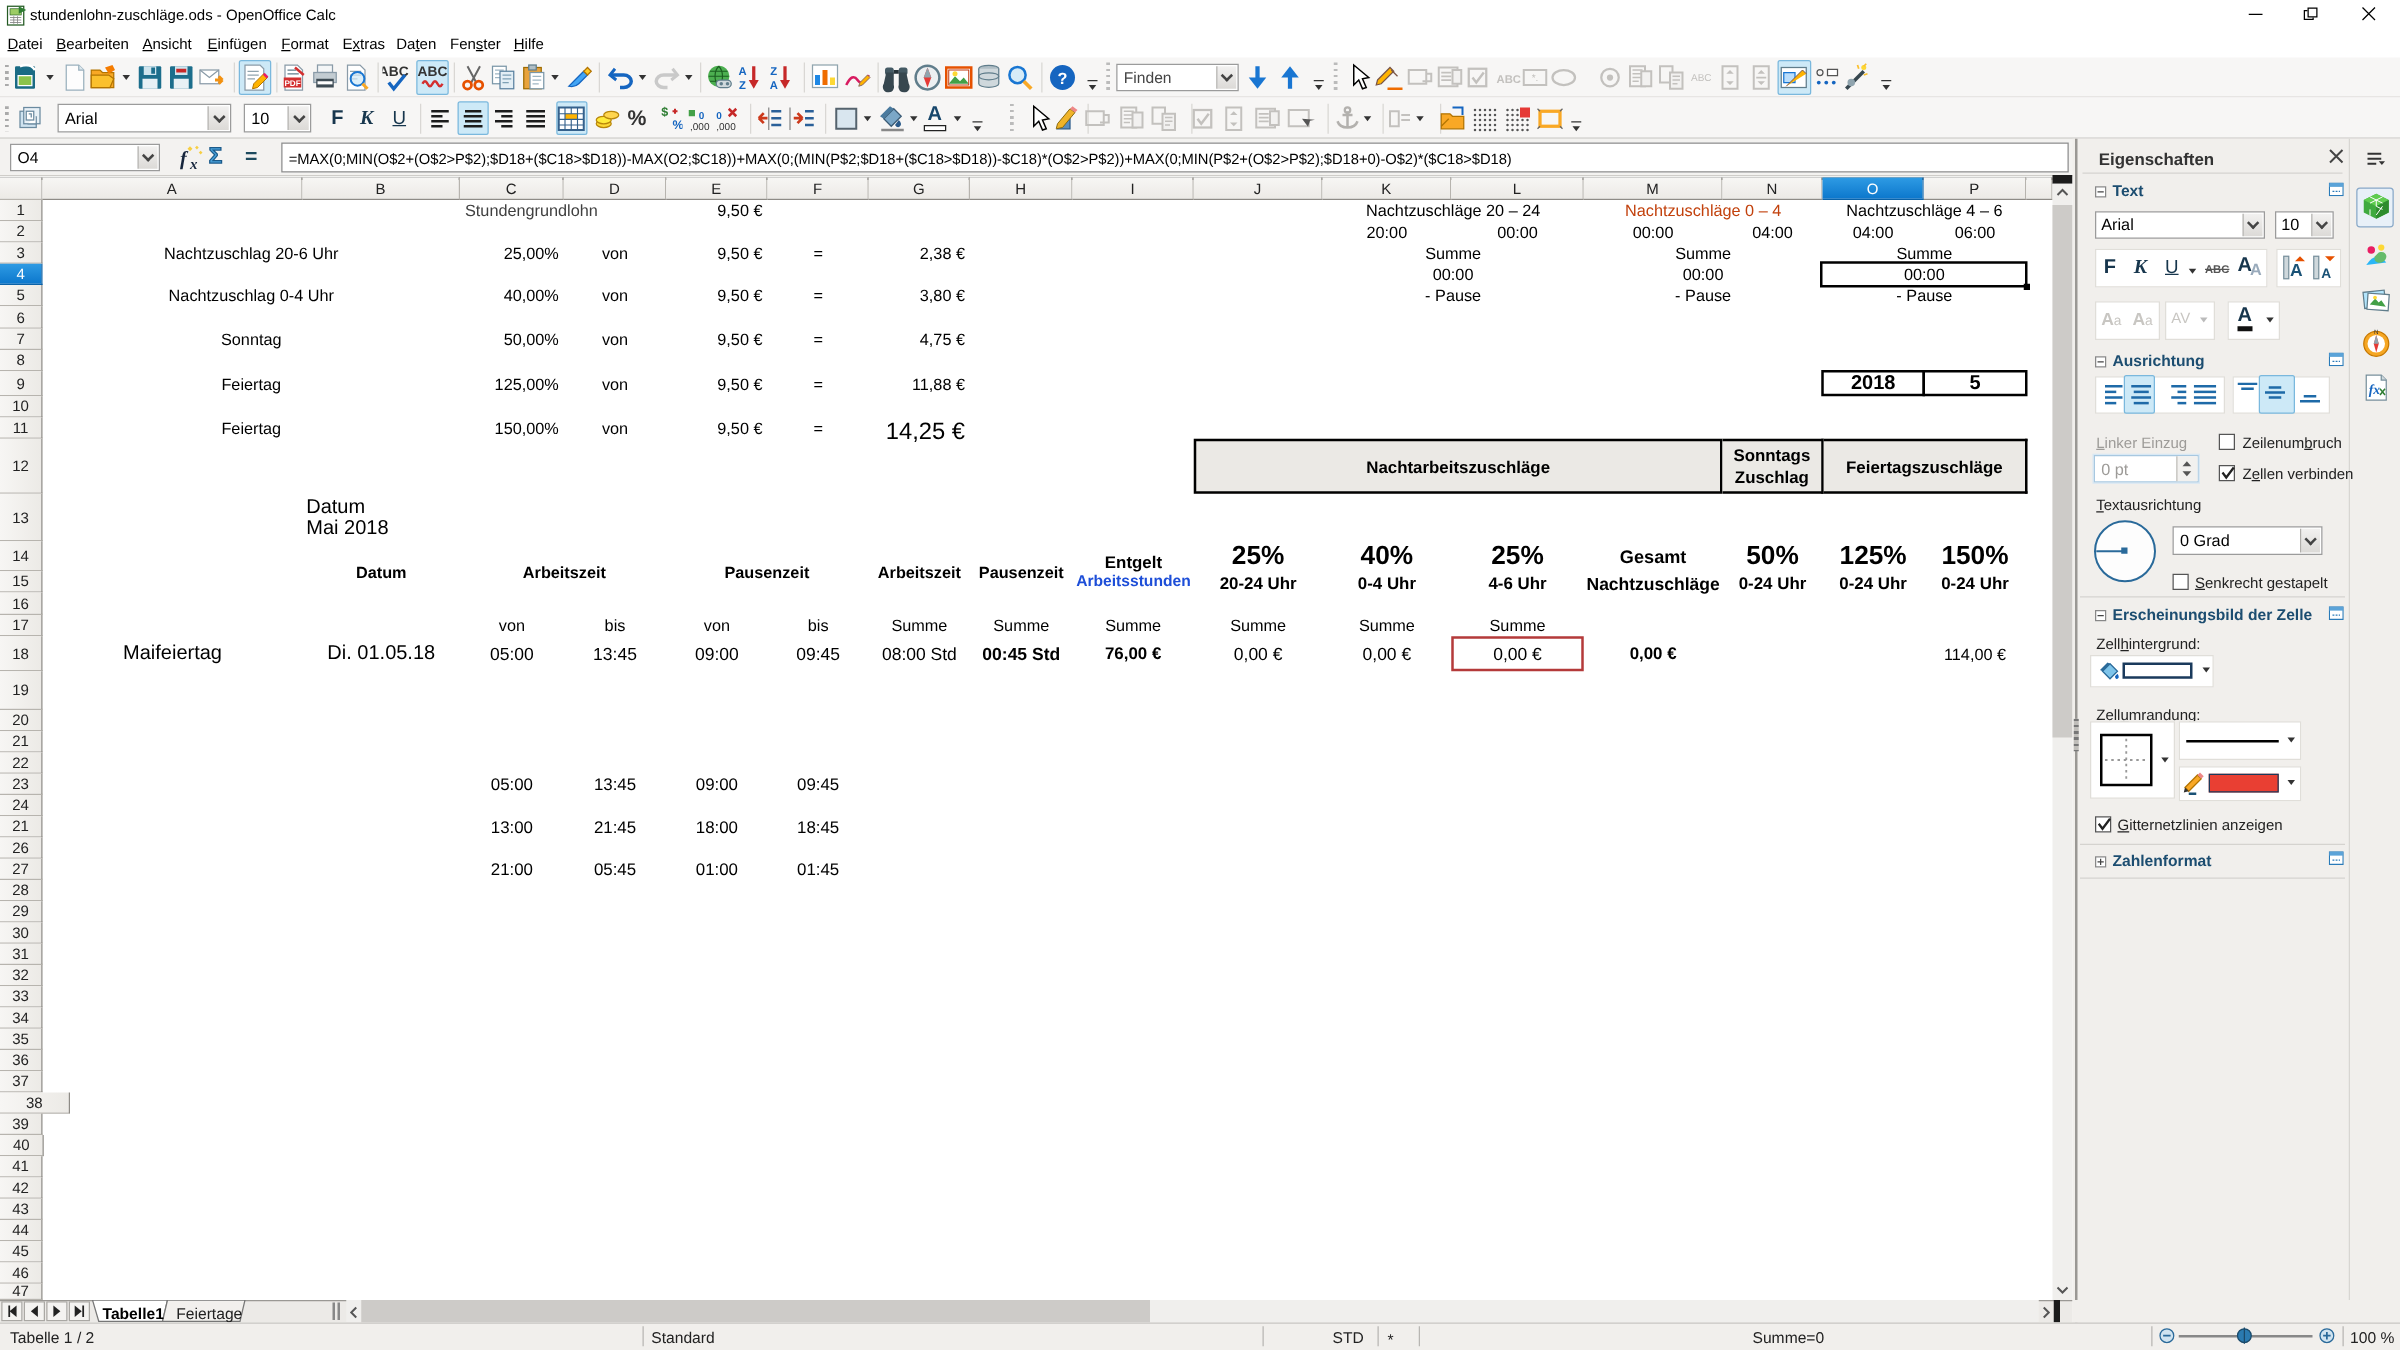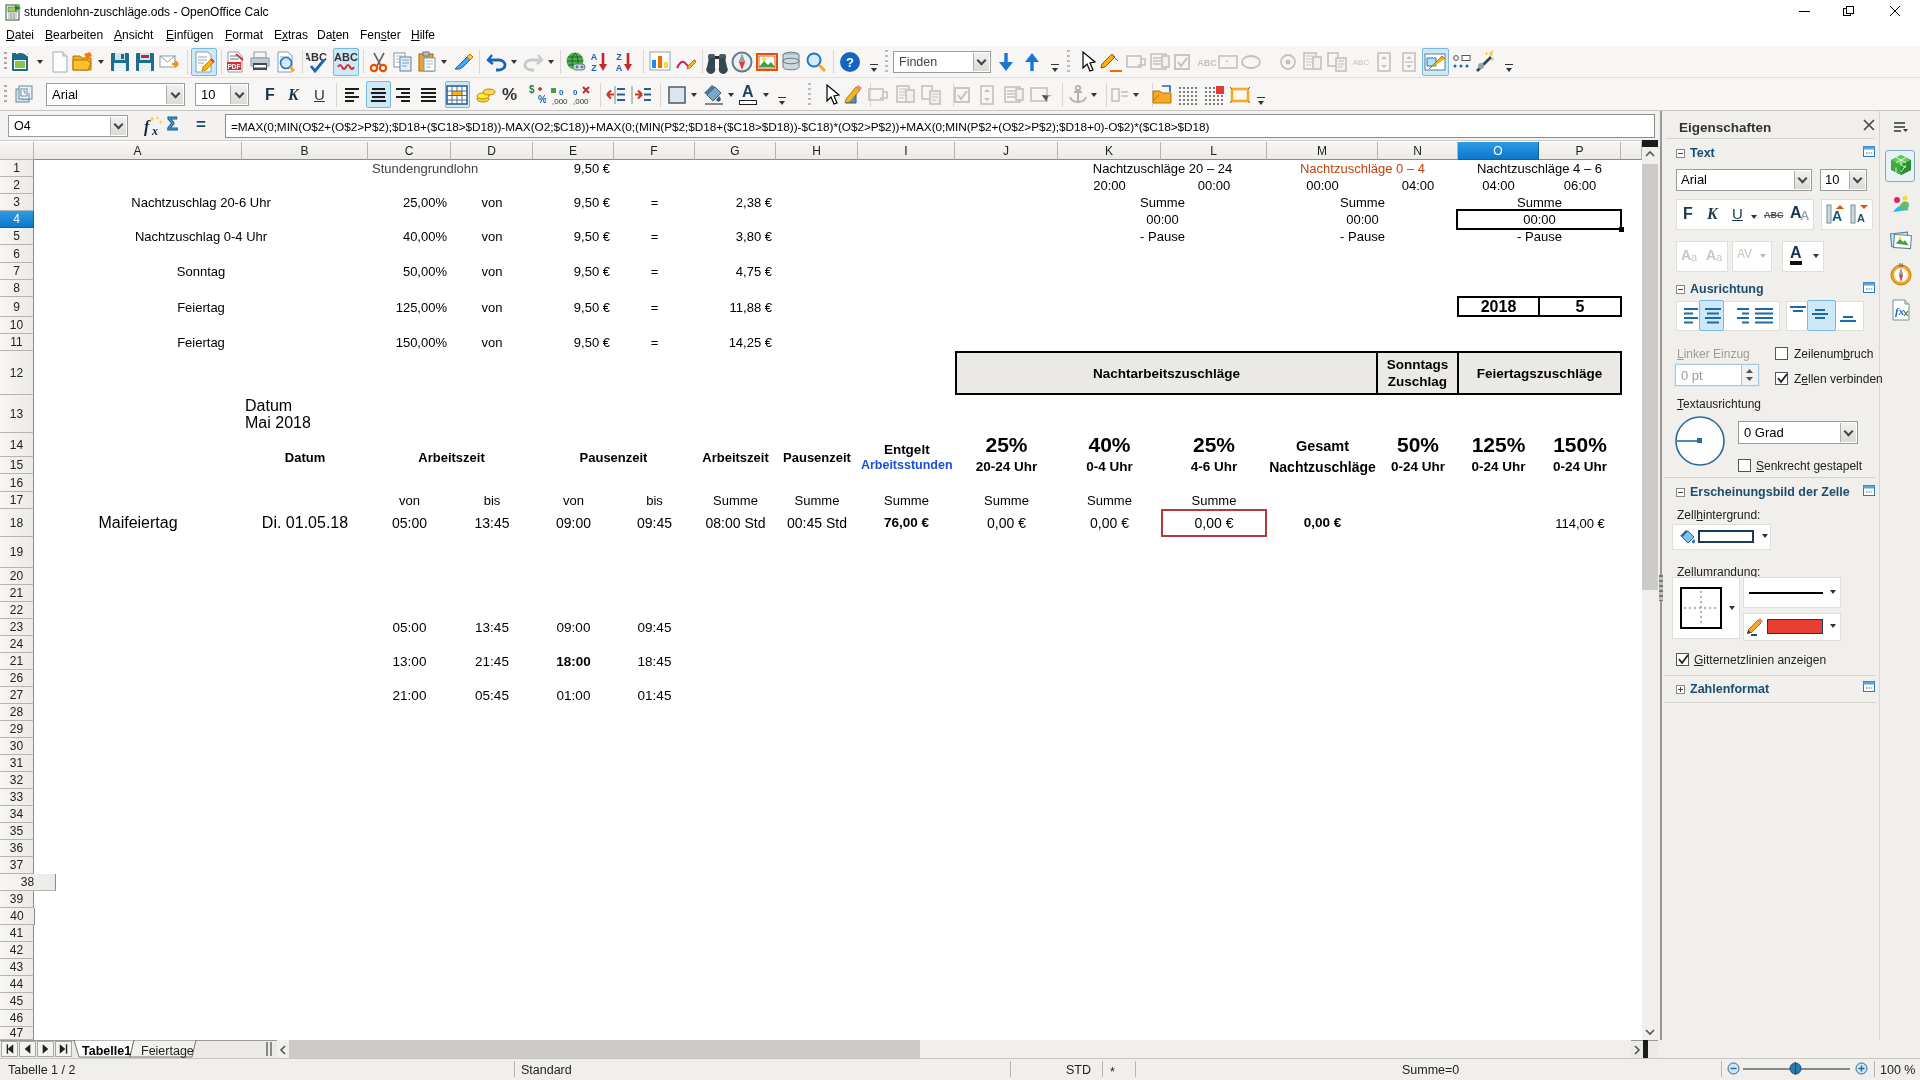--- a/index.html
+++ b/index.html
@@ -649,21 +649,21 @@
 <div class="tc rgt" style="left:447px;top:299.72px;font-size:13px;font-weight:normal;color:#000">125,00%</div>
 <div class="tc ctr" style="left:492.0px;top:299.72px;font-size:13px;font-weight:normal;color:#000">von</div>
 <div class="tc rgt" style="left:610px;top:299.72px;font-size:13px;font-weight:normal;color:#000">9,50 €</div>
 <div class="tc ctr" style="left:654.5px;top:299.72px;font-size:13px;font-weight:normal;color:#000">=</div>
 <div class="tc rgt" style="left:772px;top:299.72px;font-size:13px;font-weight:normal;color:#000">11,88 €</div>
 <div class="tc ctr" style="left:201.0px;top:335.22px;font-size:13px;font-weight:normal;color:#000">Feiertag</div>
 <div class="tc rgt" style="left:447px;top:335.22px;font-size:13px;font-weight:normal;color:#000">150,00%</div>
 <div class="tc ctr" style="left:492.0px;top:335.22px;font-size:13px;font-weight:normal;color:#000">von</div>
 <div class="tc rgt" style="left:610px;top:335.22px;font-size:13px;font-weight:normal;color:#000">9,50 €</div>
 <div class="tc ctr" style="left:654.5px;top:335.22px;font-size:13px;font-weight:normal;color:#000">=</div>
-<div class="tc rgt" style="left:772px;top:335.22px;font-size:13px;font-weight:normal;color:#000">14,25 €</div>
+<div class="tc rgt" style="left:772px;top:335.22px;font-size:19px;font-weight:normal;color:#000">14,25 €</div>
 <div class="tc ctr" style="left:1162.5px;top:161.22px;font-size:13px;font-weight:normal;color:#000">Nachtzuschläge 20 – 24</div>
 <div class="tc ctr" style="left:1109.5px;top:178.22px;font-size:13px;font-weight:normal;color:#000">20:00</div>
 <div class="tc ctr" style="left:1214.0px;top:178.22px;font-size:13px;font-weight:normal;color:#000">00:00</div>
 <div class="tc ctr" style="left:1162.5px;top:195.22px;font-size:13px;font-weight:normal;color:#000">Summe</div>
 <div class="tc ctr" style="left:1162.5px;top:212.22px;font-size:13px;font-weight:normal;color:#000">00:00</div>
 <div class="tc ctr" style="left:1162.5px;top:229.22px;font-size:13px;font-weight:normal;color:#000">- Pause</div>
 <div class="tc ctr" style="left:1362.5px;top:161.22px;font-size:13px;font-weight:normal;color:#c2410c">Nachtzuschläge 0 – 4</div>
 <div class="tc ctr" style="left:1322.5px;top:178.22px;font-size:13px;font-weight:normal;color:#000">00:00</div>
 <div class="tc ctr" style="left:1418.0px;top:178.22px;font-size:13px;font-weight:normal;color:#000">04:00</div>
 <div class="tc ctr" style="left:1362.5px;top:195.22px;font-size:13px;font-weight:normal;color:#000">Summe</div>
@@ -715,35 +715,35 @@
 <div class="tc ctr" style="left:1006.5px;top:493.22px;font-size:13px;font-weight:normal;color:#000">Summe</div>
 <div class="tc ctr" style="left:1109.5px;top:493.22px;font-size:13px;font-weight:normal;color:#000">Summe</div>
 <div class="tc ctr" style="left:1214.0px;top:493.22px;font-size:13px;font-weight:normal;color:#000">Summe</div>
 <div class="tc ctr" style="left:138.0px;top:514.04px;font-size:16px;font-weight:normal;color:#000">Maifeiertag</div>
 <div class="tc ctr" style="left:305.0px;top:514.04px;font-size:16px;font-weight:normal;color:#000">Di. 01.05.18</div>
 <div class="tc ctr" style="left:409.5px;top:515.16px;font-size:14px;font-weight:normal;color:#000">05:00</div>
 <div class="tc ctr" style="left:492.0px;top:515.16px;font-size:14px;font-weight:normal;color:#000">13:45</div>
 <div class="tc ctr" style="left:573.5px;top:515.16px;font-size:14px;font-weight:normal;color:#000">09:00</div>
 <div class="tc ctr" style="left:654.5px;top:515.16px;font-size:14px;font-weight:normal;color:#000">09:45</div>
 <div class="tc ctr" style="left:735.5px;top:515.16px;font-size:14px;font-weight:normal;color:#000">08:00 Std</div>
-<div class="tc ctr" style="left:817.0px;top:515.16px;font-size:14px;font-weight:normal;color:#000">00:45 Std</div>
+<div class="tc ctr" style="left:817.0px;top:515.16px;font-size:14px;font-weight:bold;color:#000">00:45 Std</div>
 <div class="tc ctr" style="left:906.5px;top:515.44px;font-size:13.5px;font-weight:bold;color:#000">76,00 €</div>
 <div class="tc ctr" style="left:1006.5px;top:515.16px;font-size:14px;font-weight:normal;color:#000">0,00 €</div>
 <div class="tc ctr" style="left:1109.5px;top:515.16px;font-size:14px;font-weight:normal;color:#000">0,00 €</div>
 <div class="tc ctr" style="left:1214.0px;top:515.16px;font-size:14px;font-weight:normal;color:#000">0,00 €</div>
 <div class="tc ctr" style="left:1322.5px;top:515.44px;font-size:13.5px;font-weight:bold;color:#000">0,00 €</div>
 <div class="tc ctr" style="left:1580.0px;top:515.72px;font-size:13px;font-weight:normal;color:#000">114,00 €</div>
 <div class="ab" style="left:1161px;top:509px;width:106px;height:28px;border:2px solid #b43a3a"></div>
 <div class="tc ctr" style="left:409.5px;top:619.94px;font-size:13.5px;font-weight:normal;color:#000">05:00</div>
 <div class="tc ctr" style="left:492.0px;top:619.94px;font-size:13.5px;font-weight:normal;color:#000">13:45</div>
 <div class="tc ctr" style="left:573.5px;top:619.94px;font-size:13.5px;font-weight:normal;color:#000">09:00</div>
 <div class="tc ctr" style="left:654.5px;top:619.94px;font-size:13.5px;font-weight:normal;color:#000">09:45</div>
 <div class="tc ctr" style="left:409.5px;top:653.94px;font-size:13.5px;font-weight:normal;color:#000">13:00</div>
 <div class="tc ctr" style="left:492.0px;top:653.94px;font-size:13.5px;font-weight:normal;color:#000">21:45</div>
-<div class="tc ctr" style="left:573.5px;top:653.94px;font-size:13.5px;font-weight:bold;color:#000">18:00</div>
+<div class="tc ctr" style="left:573.5px;top:653.94px;font-size:13.5px;font-weight:normal;color:#000">18:00</div>
 <div class="tc ctr" style="left:654.5px;top:653.94px;font-size:13.5px;font-weight:normal;color:#000">18:45</div>
 <div class="tc ctr" style="left:409.5px;top:687.94px;font-size:13.5px;font-weight:normal;color:#000">21:00</div>
 <div class="tc ctr" style="left:492.0px;top:687.94px;font-size:13.5px;font-weight:normal;color:#000">05:45</div>
 <div class="tc ctr" style="left:573.5px;top:687.94px;font-size:13.5px;font-weight:normal;color:#000">01:00</div>
 <div class="tc ctr" style="left:654.5px;top:687.94px;font-size:13.5px;font-weight:normal;color:#000">01:45</div>
 <div class="ab" style="left:1642px;top:140px;width:16px;height:7px;background:#1b1b1b"></div>
 <div class="ab" style="left:1642px;top:147px;width:16px;height:893px;background:#f0efed"></div>
 <svg class="ab" style="left:1645px;top:150px" width="10" height="8" viewBox="0 0 10 8">
     <path d="M1 6 5 2 9 6" stroke="#555" stroke-width="1.6" fill="none"></path>
   </svg>

